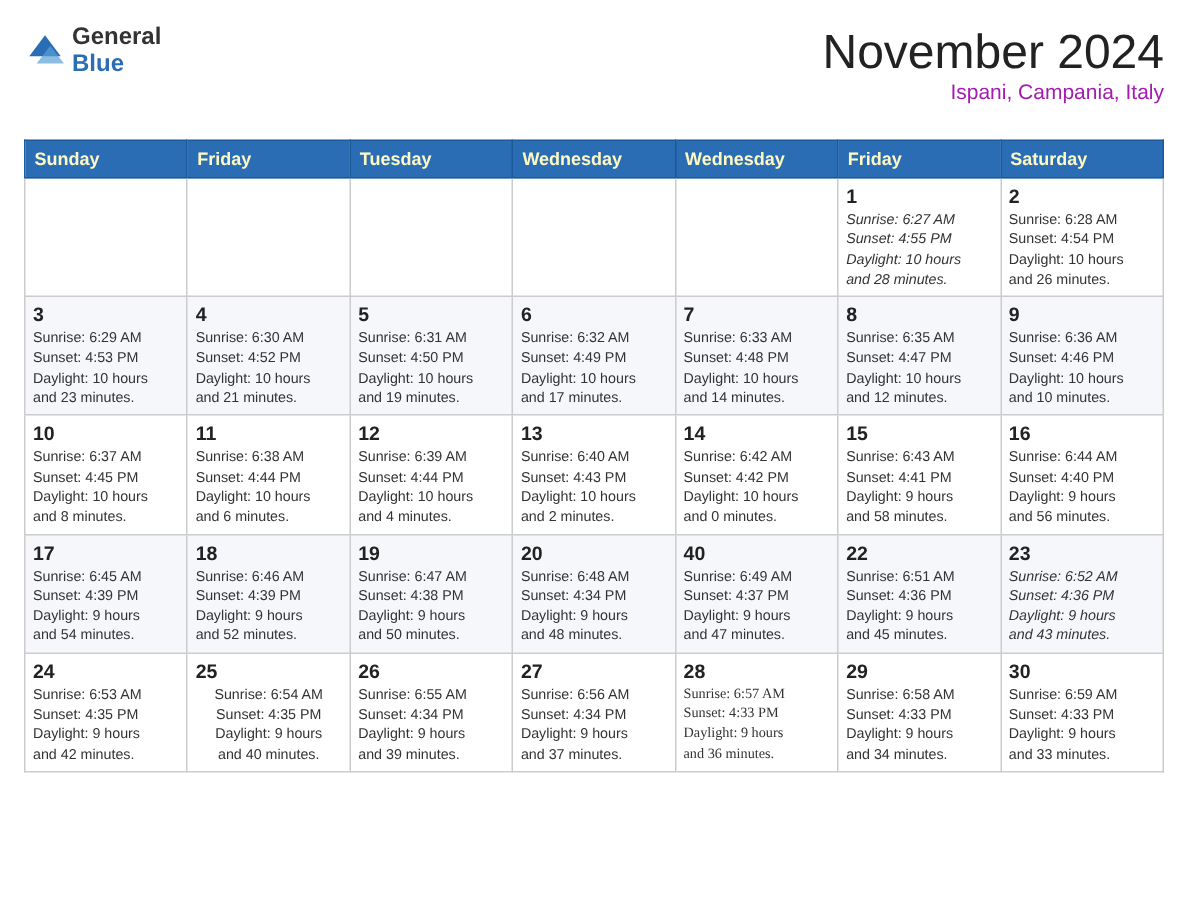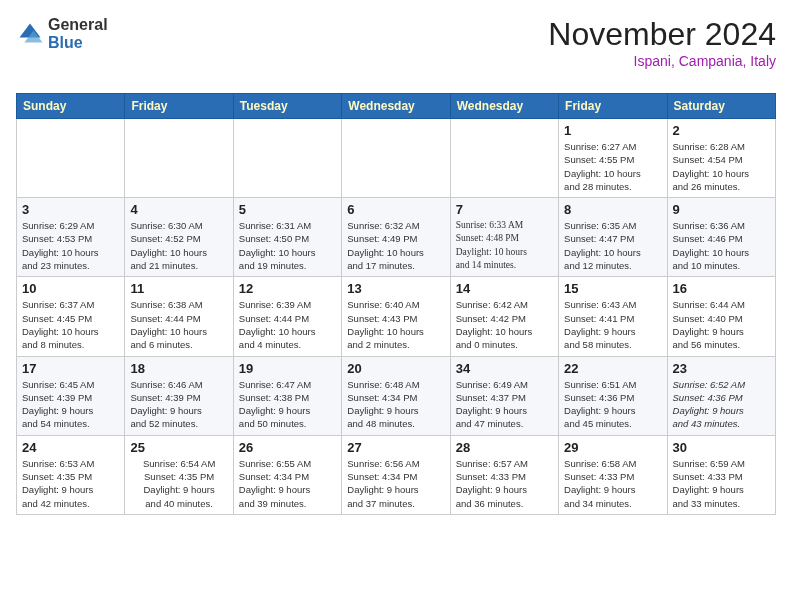--- a/index.html
+++ b/index.html
@@ -127,21 +127,21 @@
   </thead>
   <tbody id="calendar-body">
   <tr>
         <td class="empty-cell"></td>
         <td class="empty-cell"></td>
         <td class="empty-cell"></td>
         <td class="empty-cell"></td>
         <td class="empty-cell"></td>
         <td>
           <span class="day-num">1</span>
-          <div class="day-info" style="white-space: pre-line;">Sunrise: 6:27 AM
+          <div class="day-info" style="white-space: pre-line; font-style: italic;">Sunrise: 6:27 AM
 Sunset: 4:55 PM
 Daylight: 10 hours
 and 28 minutes.</div>
         </td>
         <td>
           <span class="day-num">2</span>
           <div class="day-info" style="white-space: pre-line;">Sunrise: 6:28 AM
 Sunset: 4:54 PM
 Daylight: 10 hours
 and 26 minutes.</div>
@@ -171,21 +171,21 @@
         </td>
         <td>
           <span class="day-num">6</span>
           <div class="day-info" style="white-space: pre-line;">Sunrise: 6:32 AM
 Sunset: 4:49 PM
 Daylight: 10 hours
 and 17 minutes.</div>
         </td>
         <td>
           <span class="day-num">7</span>
-          <div class="day-info" style="white-space: pre-line; font-family: Liberation Serif, serif;">Sunrise: 6:33 AM
+          <div class="day-info" style="white-space: pre-line;">Sunrise: 6:33 AM
 Sunset: 4:48 PM
 Daylight: 10 hours
 and 14 minutes.</div>
         </td>
         <td>
           <span class="day-num">8</span>
           <div class="day-info" style="white-space: pre-line;">Sunrise: 6:35 AM
 Sunset: 4:47 PM
 Daylight: 10 hours
 and 12 minutes.</div>
@@ -272,21 +272,21 @@
 and 50 minutes.</div>
         </td>
         <td>
           <span class="day-num">20</span>
           <div class="day-info" style="white-space: pre-line;">Sunrise: 6:48 AM
 Sunset: 4:34 PM
 Daylight: 9 hours
 and 48 minutes.</div>
         </td>
         <td>
-          <span class="day-num">34</span>
+          <span class="day-num">40</span>
           <div class="day-info" style="white-space: pre-line;">Sunrise: 6:49 AM
 Sunset: 4:37 PM
 Daylight: 9 hours
 and 47 minutes.</div>
         </td>
         <td>
           <span class="day-num">22</span>
           <div class="day-info" style="white-space: pre-line;">Sunrise: 6:51 AM
 Sunset: 4:36 PM
 Daylight: 9 hours
@@ -324,21 +324,21 @@
         </td>
         <td>
           <span class="day-num">27</span>
           <div class="day-info" style="white-space: pre-line;">Sunrise: 6:56 AM
 Sunset: 4:34 PM
 Daylight: 9 hours
 and 37 minutes.</div>
         </td>
         <td>
           <span class="day-num">28</span>
-          <div class="day-info" style="white-space: pre-line;">Sunrise: 6:57 AM
+          <div class="day-info" style="white-space: pre-line; font-family: Liberation Serif, serif;">Sunrise: 6:57 AM
 Sunset: 4:33 PM
 Daylight: 9 hours
 and 36 minutes.</div>
         </td>
         <td>
           <span class="day-num">29</span>
           <div class="day-info" style="white-space: pre-line;">Sunrise: 6:58 AM
 Sunset: 4:33 PM
 Daylight: 9 hours
 and 34 minutes.</div>

